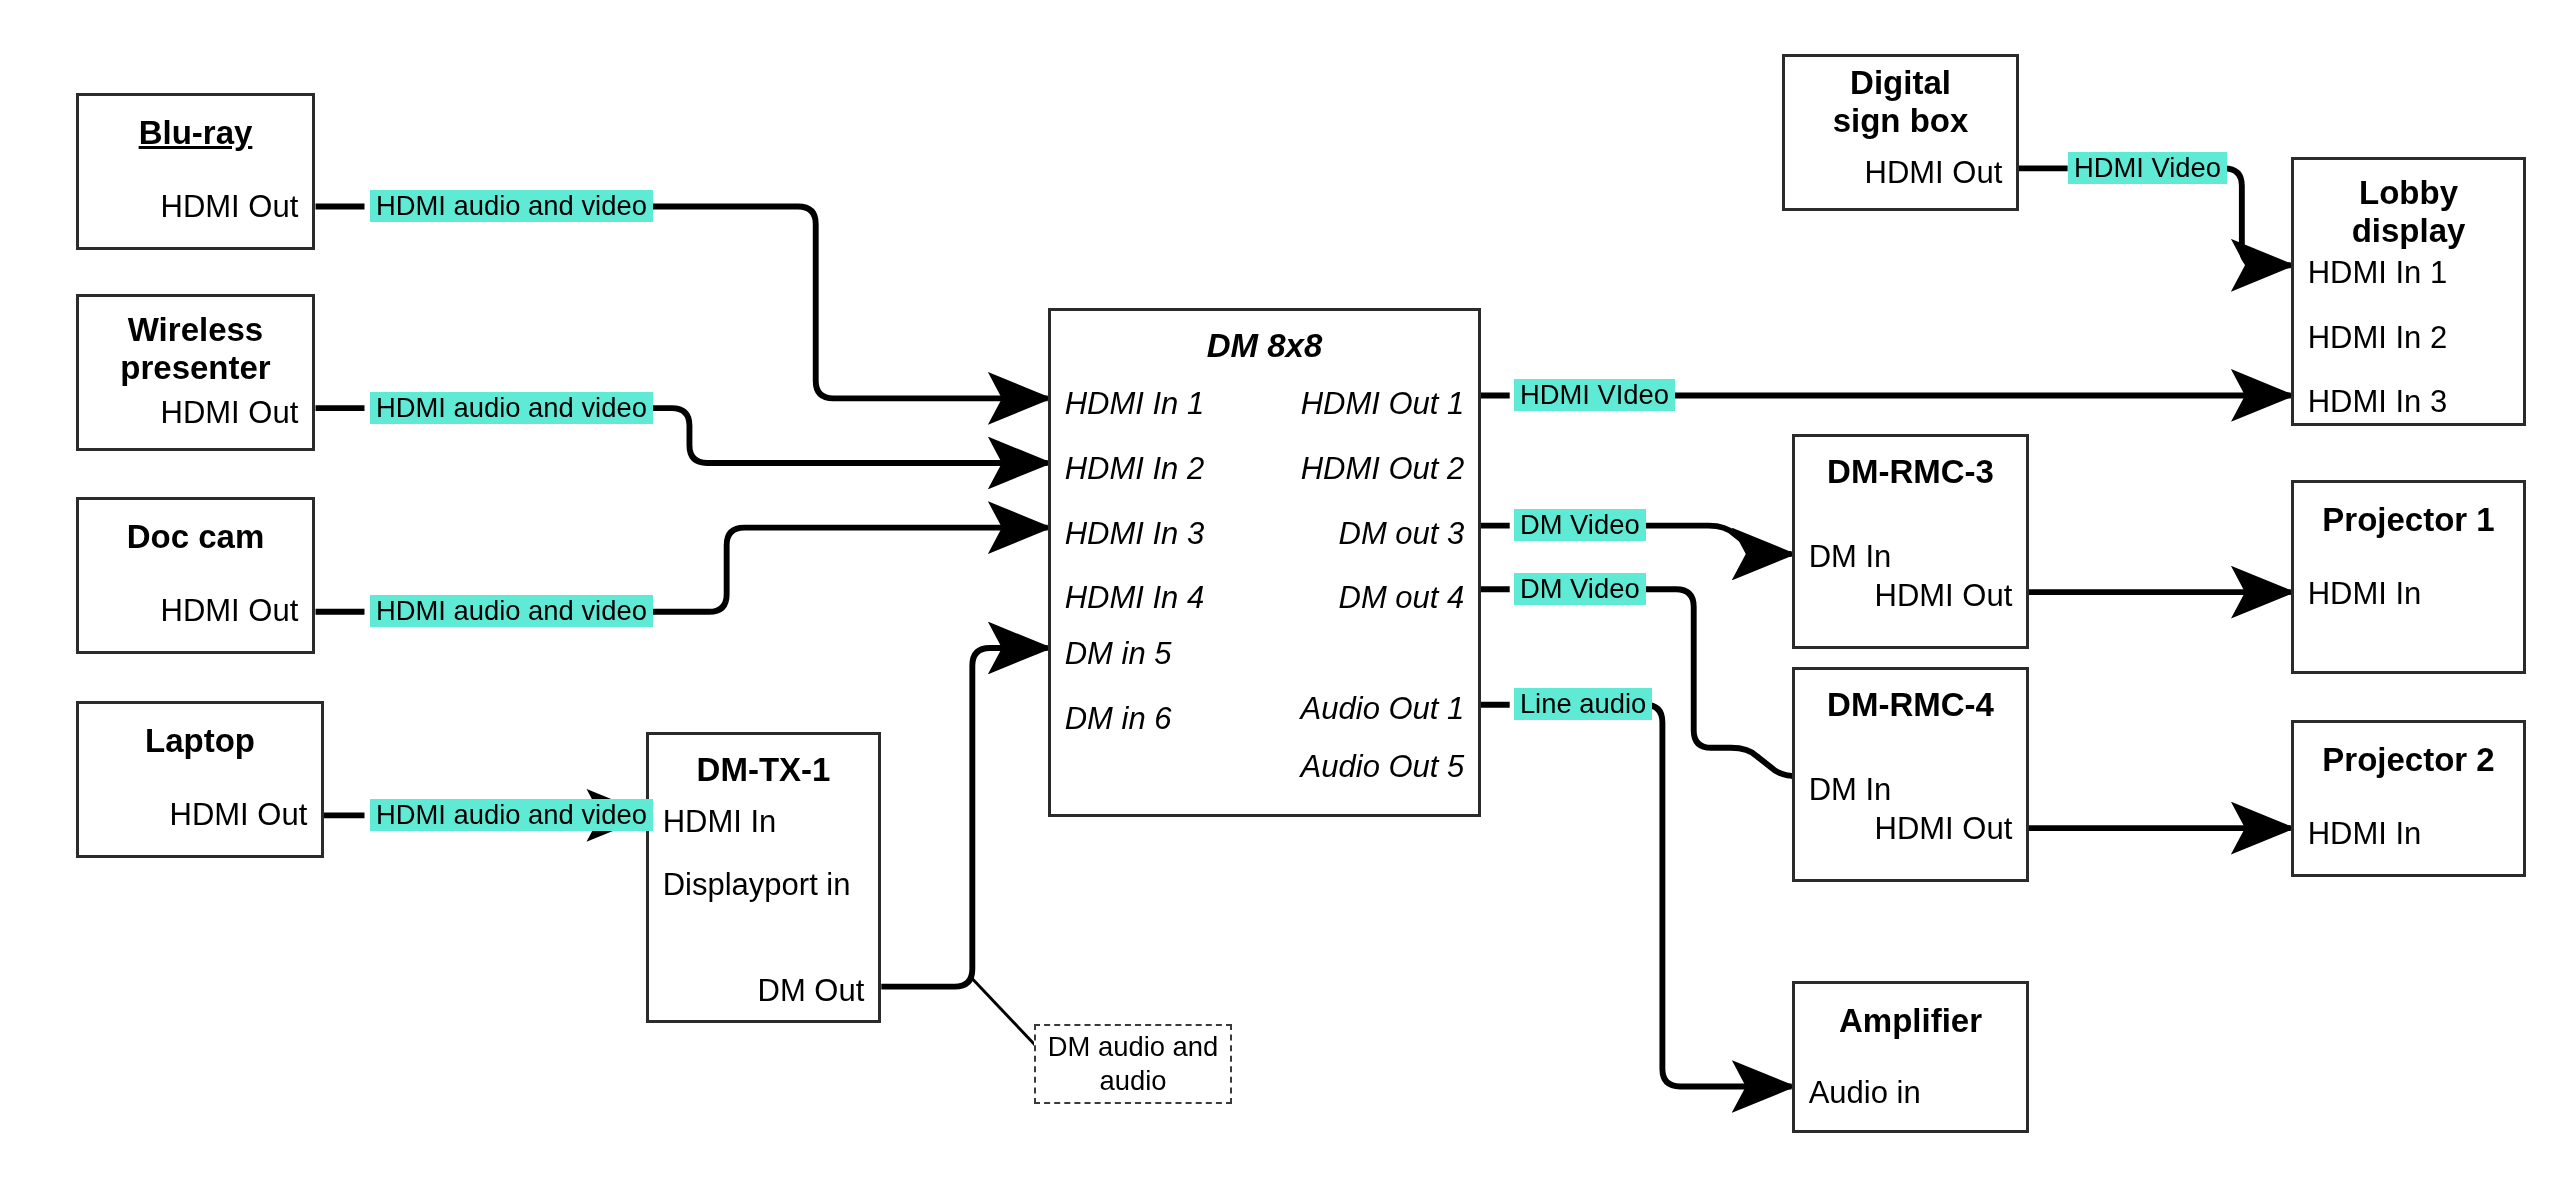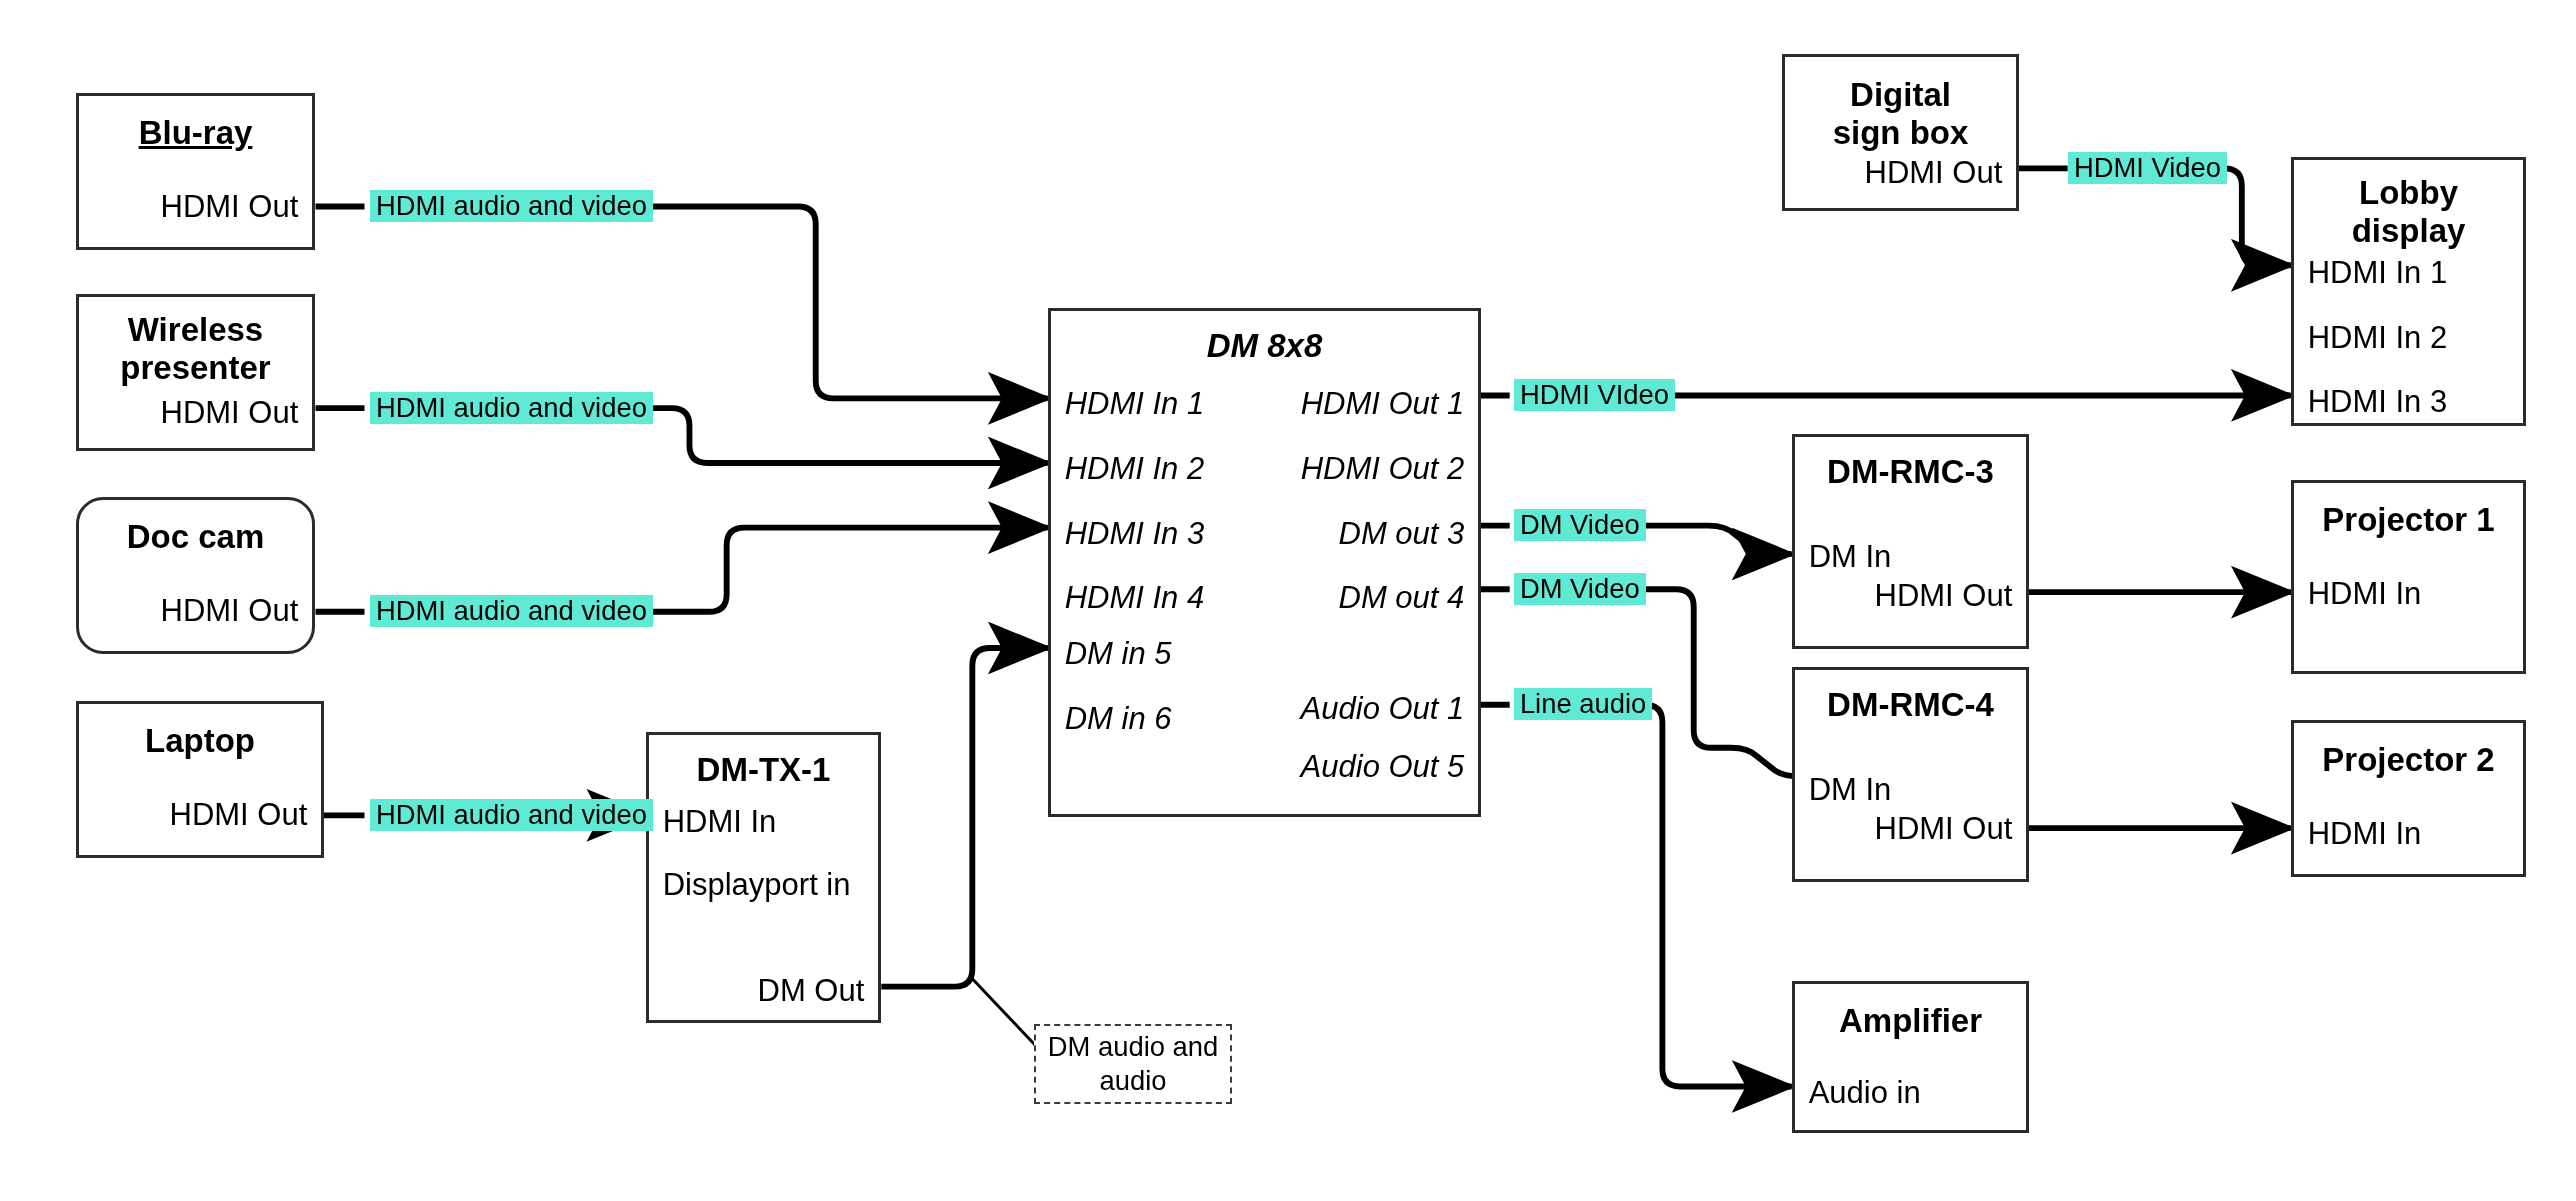--- a/index.html
+++ b/index.html
@@ -62,21 +62,21 @@
   <div class="node" style="left:76px;top:93px;width:239px;height:157px;">
     <div class="title t34" style="margin-top:17.6px;text-decoration:underline;">Blu-ray</div>
     <div class="port right t32" style="top:93px;">HDMI Out</div>
   </div>
 
   <div class="node" style="left:76px;top:294px;width:239px;height:157px;">
     <div class="title t34" style="margin-top:13.7px;line-height:1.15;padding:0 23.5px;">Wireless presenter</div>
     <div class="port right t32" style="top:98px;">HDMI Out</div>
   </div>
 
-  <div class="node" style="left:76px;top:497px;width:239px;height:157px;border-radius:27px;">
+  <div class="node" style="left:76px;top:497px;width:239px;height:157px;">
     <div class="title t34" style="margin-top:17.6px;">Doc cam</div>
     <div class="port right t32" style="top:93px;">HDMI Out</div>
   </div>
 
   <div class="node" style="left:76px;top:701px;width:248px;height:157px;">
     <div class="title t34" style="margin-top:17.6px;">Laptop</div>
     <div class="port right t32" style="top:93px;">HDMI Out</div>
   </div>
 
   <div class="node" style="left:646px;top:732px;width:235px;height:291px;">
@@ -96,21 +96,21 @@
     <div class="port left t32" style="top:390px;">DM in 6</div>
     <div class="port right t32" style="top:75px;">HDMI Out 1</div>
     <div class="port right t32" style="top:140px;">HDMI Out 2</div>
     <div class="port right t32" style="top:205px;">DM out 3</div>
     <div class="port right t32" style="top:269px;">DM out 4</div>
     <div class="port right t32" style="top:380px;">Audio Out 1</div>
     <div class="port right t32" style="top:438px;">Audio Out 5</div>
   </div>
 
   <div class="node" style="left:1782px;top:54px;width:237px;height:157px;">
-    <div class="title t34" style="margin-top:19px;line-height:1.15;padding:0 27.4px;">Digital sign box</div>
+    <div class="title t34" style="margin-top:7px;line-height:1.15;padding:0 27.4px;">Digital sign box</div>
     <div class="port right t32" style="top:98px;">HDMI Out</div>
   </div>
 
   <div class="node" style="left:2291px;top:157px;width:235px;height:269px;">
     <div class="title t34" style="margin-top:13.7px;line-height:1.15;padding:0 33px;">Lobby display</div>
     <div class="port left t32" style="top:95px;">HDMI In 1</div>
     <div class="port left t32" style="top:160px;">HDMI In 2</div>
     <div class="port left t32" style="top:224px;">HDMI In 3</div>
   </div>
 

